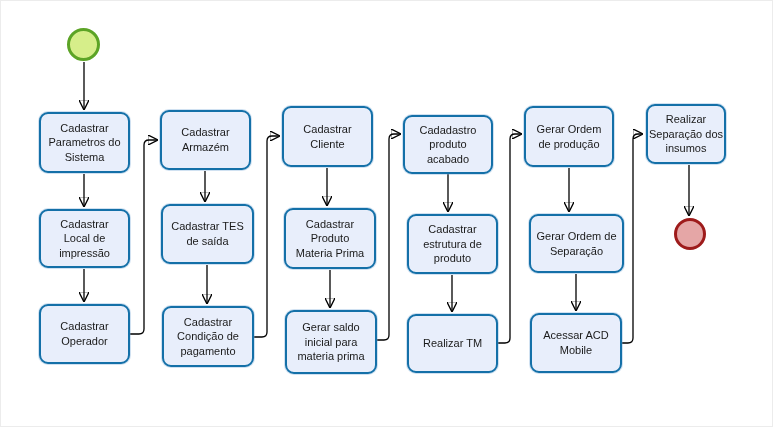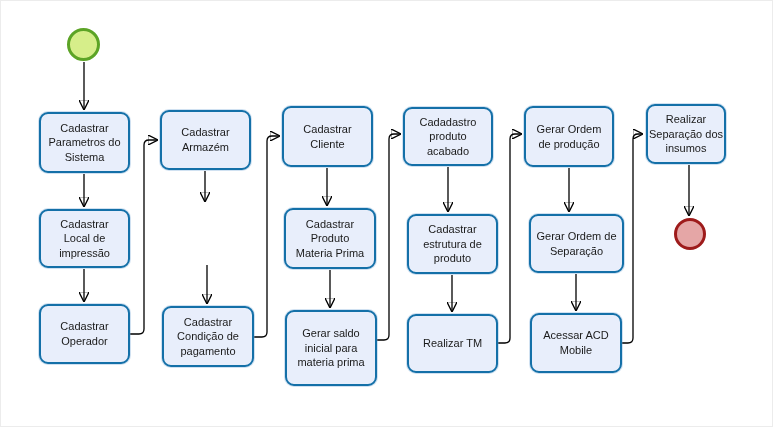--- a/index.html
+++ b/index.html
@@ -102,42 +102,46 @@
   </div>
   <div class="node" style="left:38px;top:303px;width:91px;height:60px">
     <span class="lbl">Cadastrar
 Operador</span>
   </div>
 
   <div class="node" style="left:159px;top:109px;width:91px;height:60px">
     <span class="lbl">Cadastrar
 Armazém</span>
   </div>
+  <div class="node" style="left:160px;top:203px;width:93px;height:60px">
+    <span class="lbl">Cadastrar TES
+de saída</span>
+  </div>
   <div class="node" style="left:161px;top:305px;width:92px;height:61px">
     <span class="lbl">Cadastrar
 Condição de
 pagamento</span>
   </div>
 
   <div class="node" style="left:281px;top:105px;width:91px;height:61px">
     <span class="lbl">Cadastrar
 Cliente</span>
   </div>
   <div class="node" style="left:283px;top:207px;width:92px;height:61px">
     <span class="lbl">Cadastrar
 Produto
 Materia Prima</span>
   </div>
-  <div class="node" style="left:284px;top:309px;width:92px;height:76px">
+  <div class="node" style="left:284px;top:309px;width:92px;height:64px">
     <span class="lbl">Gerar saldo
 inicial para
 materia prima</span>
   </div>
 
-  <div class="node" style="left:402px;top:106px;width:90px;height:59px">
+  <div class="node" style="left:402px;top:114px;width:90px;height:59px">
     <span class="lbl">Cadadastro
 produto
 acabado</span>
   </div>
   <div class="node" style="left:406px;top:213px;width:91px;height:60px">
     <span class="lbl">Cadastrar
 estrutura de
 produto</span>
   </div>
   <div class="node" style="left:406px;top:313px;width:91px;height:59px">

